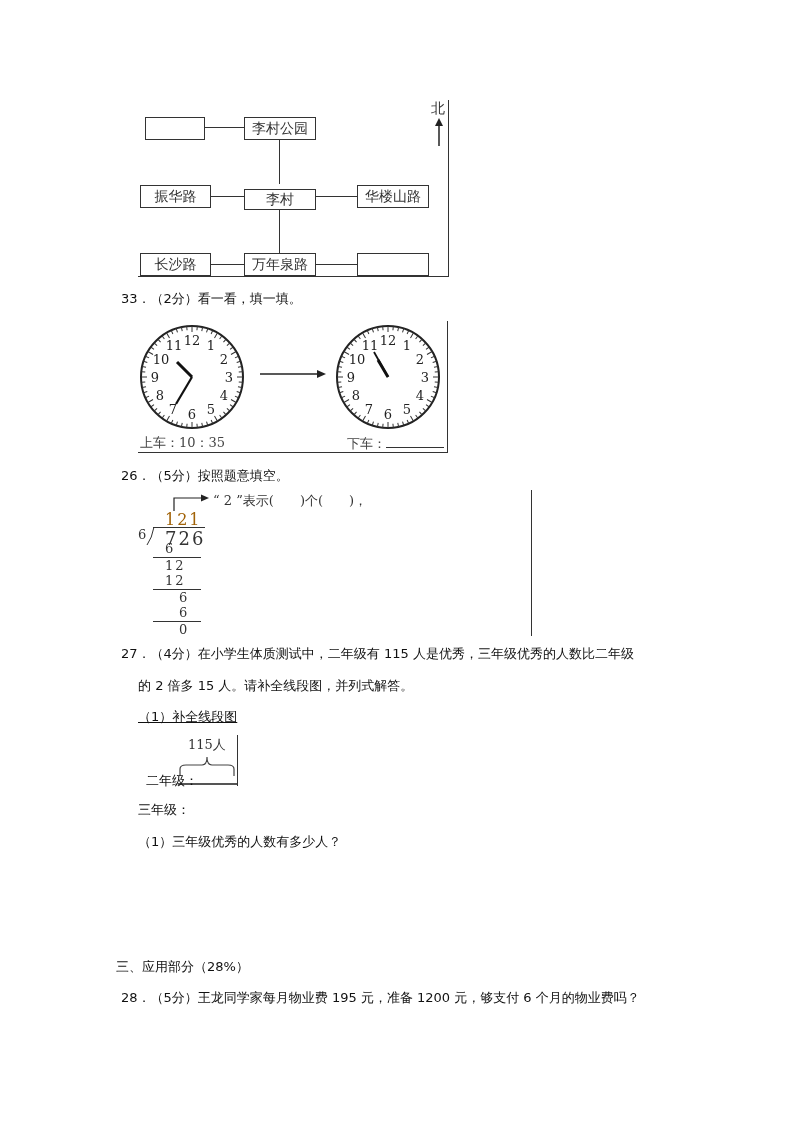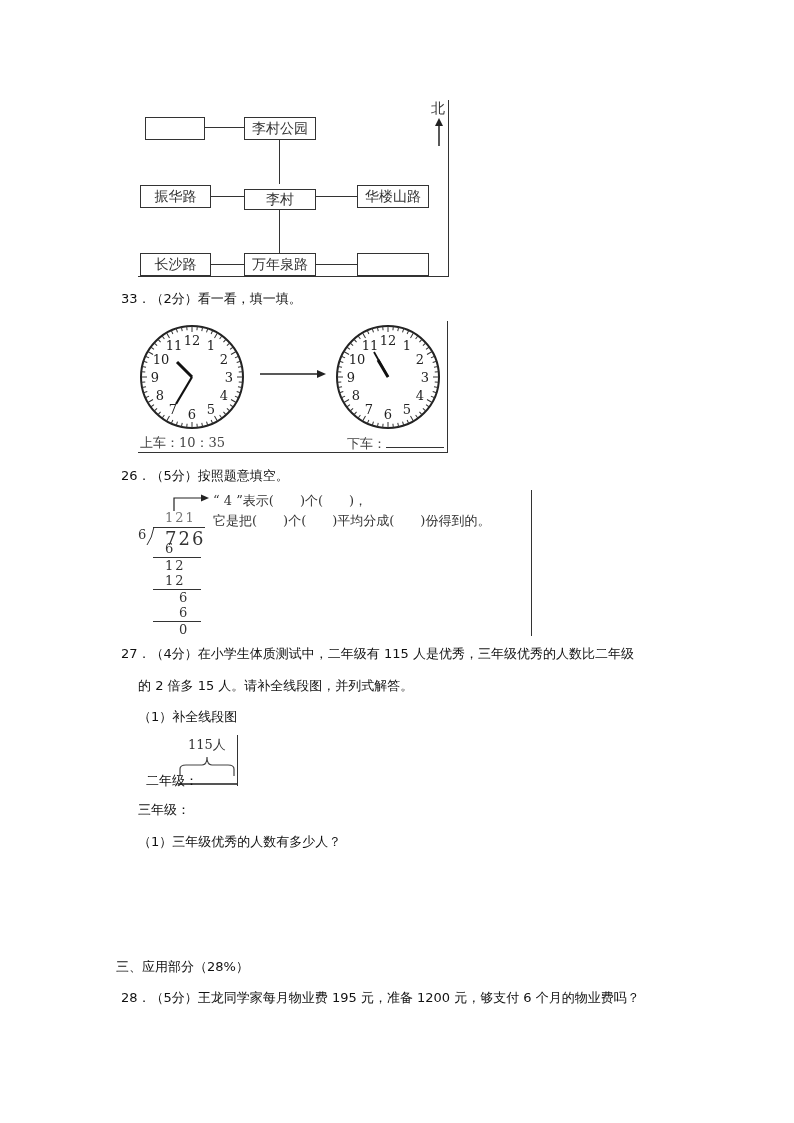--- a/index.html
+++ b/index.html
@@ -234,44 +234,43 @@
 <div class="abs q" style="left:121px;top:467px;">26．（5分）按照题意填空。</div>
 
 <div class="abs" style="left:135px;top:490px;width:400px;height:148px;">
   <div class="vline" style="left:396px;top:0;height:146px;"></div>
 
   <svg class="abs" style="left:38px;top:3px;" width="36" height="18" viewBox="0 0 36 18">
     <polyline points="1,18 1,5 30,5" fill="none" stroke="#222" stroke-width="1.2"></polyline>
     <polygon points="36,5 28,1.5 28,8.5" fill="#222"></polygon>
   </svg>
 
-  <div class="abs serif" style="left:78px;top:2px;font-size:13px;color:#333;">“ 4 ”表示(　　)个(　　)，</div>
-  <div class="abs serif" style="left:78px;top:22px;font-size:13px;color:#333;">它是把(　　)个(　　)平均分成(　　)份得到的。</div>
-
-  <div class="abs serif" style="left:30px;top:20px;font-size:13px;letter-spacing:2px;color:#737373;">121</div>
+  <div class="abs serif" style="left:78px;top:2px;font-size:13px;color:#333;">“ 2 ”表示(　　)个(　　)，</div>
+
+  <div class="abs serif" style="left:30px;top:20px;font-size:16px;letter-spacing:2px;color:#a16207;">121</div>
   <div class="hline" style="left:18px;top:37px;width:52px;"></div>
   <div class="abs serif" style="left:3px;top:37px;font-size:13px;color:#333;">6</div>
   <svg class="abs" style="left:11px;top:36px;" width="10" height="20" viewBox="0 0 10 20">
       <path d="M8,1 Q6,12 1,19" fill="none" stroke="#333" stroke-width="1"></path>
     </svg>
   <div class="abs serif" style="left:30px;top:38px;font-size:18px;letter-spacing:2px;color:#333;">726</div>
   <div class="abs serif" style="left:30px;top:51px;font-size:13px;color:#333;">6</div>
   <div class="hline" style="left:18px;top:67px;width:48px;"></div>
   <div class="abs serif" style="left:30px;top:68px;font-size:13px;letter-spacing:2px;color:#333;">12</div>
   <div class="abs serif" style="left:30px;top:83px;font-size:13px;letter-spacing:2px;color:#333;">12</div>
   <div class="hline" style="left:18px;top:99px;width:48px;"></div>
   <div class="abs serif" style="left:44px;top:100px;font-size:13px;color:#333;">6</div>
   <div class="abs serif" style="left:44px;top:115px;font-size:13px;color:#333;">6</div>
   <div class="hline" style="left:18px;top:131px;width:48px;"></div>
   <div class="abs serif" style="left:44px;top:132px;font-size:13px;color:#333;">0</div>
 </div>
 
 <div class="abs q" style="left:121px;top:645px;">27．（4分）在小学生体质测试中，二年级有 115 人是优秀，三年级优秀的人数比二年级</div>
 <div class="abs q" style="left:138px;top:677px;">的 2 倍多 15 人。请补全线段图，并列式解答。</div>
-<div class="abs q" style="left:138px;top:708px;">（1）补全线段图</div>
+<div class="abs q" style="left:138px;top:708px;text-decoration:underline;">（1）补全线段图</div>
 
 <div class="abs" style="left:178px;top:735px;width:62px;height:52px;">
   <div class="vline" style="left:59px;top:0;height:51px;"></div>
   <div class="abs serif" style="left:10px;top:1px;font-size:13px;color:#333;">115人</div>
   <svg class="abs" style="left:0;top:16px;" width="58" height="26" viewBox="0 0 58 26">
     <path d="M2,25 L2,18 Q2,14 8,14 L24,14 Q29,14 29,6 Q29,14 34,14 L50,14 Q56,14 56,18 L56,25" fill="none" stroke="#444" stroke-width="1.2"></path>
   </svg>
   <div class="hline" style="left:0;top:48px;width:59px;height:2px;background:#555;"></div>
 </div>
 

